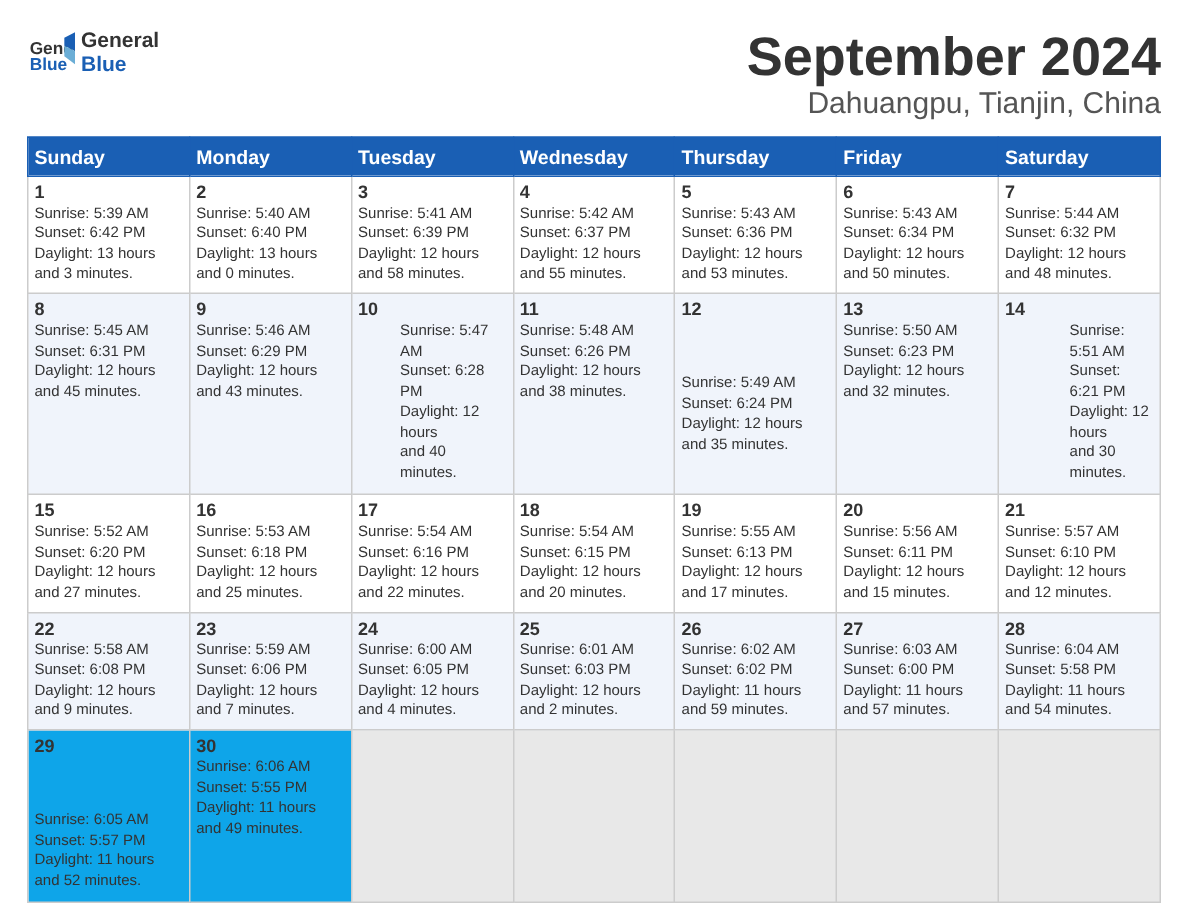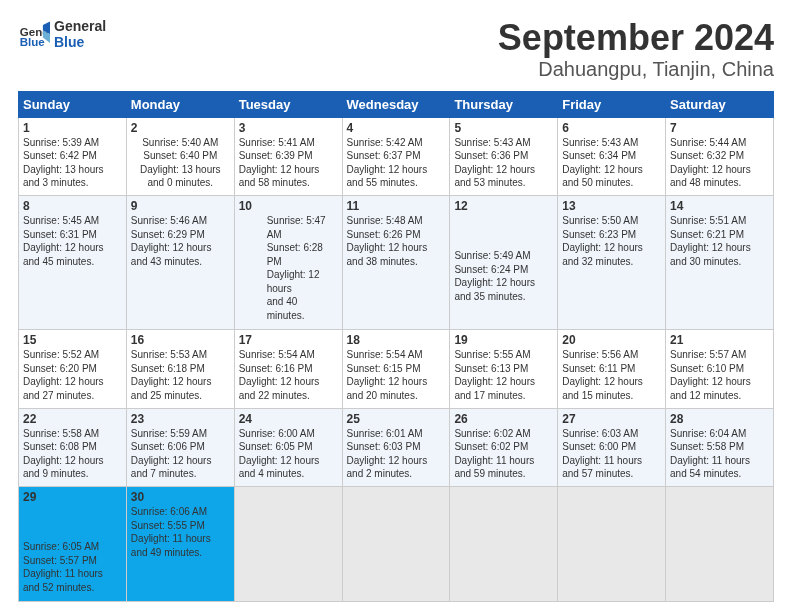--- a/index.html
+++ b/index.html
@@ -128,21 +128,21 @@
         <tr>
           <td>
             <span class="day-num">1</span>
             <div class="day-info" style="white-space: pre-line;">Sunrise: 5:39 AM
 Sunset: 6:42 PM
 Daylight: 13 hours
 and 3 minutes.</div>
           </td>
           <td>
             <span class="day-num">2</span>
-            <div class="day-info" style="white-space: pre-line; text-align: center;">Sunrise: 5:40 AM
+            <div class="day-info" style="white-space: pre-line;">Sunrise: 5:40 AM
 Sunset: 6:40 PM
 Daylight: 13 hours
 and 0 minutes.</div>
           </td>
           <td>
             <span class="day-num">3</span>
             <div class="day-info" style="white-space: pre-line;">Sunrise: 5:41 AM
 Sunset: 6:39 PM
 Daylight: 12 hours
 and 58 minutes.</div>
@@ -214,21 +214,21 @@
           </td>
           <td>
             <span class="day-num">13</span>
             <div class="day-info" style="white-space: pre-line;">Sunrise: 5:50 AM
 Sunset: 6:23 PM
 Daylight: 12 hours
 and 32 minutes.</div>
           </td>
           <td>
             <span class="day-num">14</span>
-            <div class="day-info" style="white-space: pre-line;">Sunrise: 5:51 AM
+            <div class="day-info" style="white-space: pre-line; margin-left: 43px;">Sunrise: 5:51 AM
 Sunset: 6:21 PM
 Daylight: 12 hours
 and 30 minutes.</div>
           </td>
         </tr>
         <tr>
           <td>
             <span class="day-num">15</span>
             <div class="day-info" style="white-space: pre-line;">Sunrise: 5:52 AM
 Sunset: 6:20 PM

